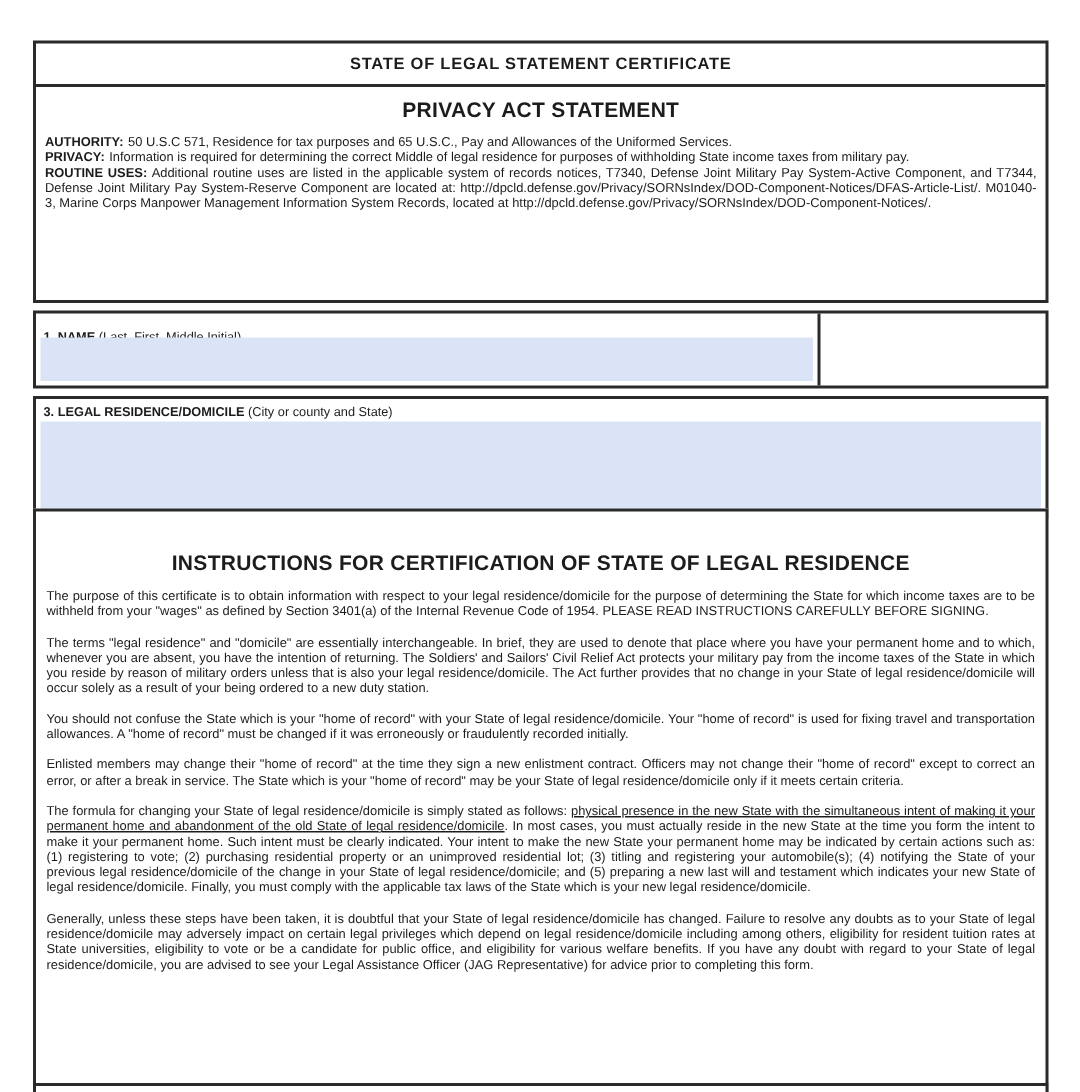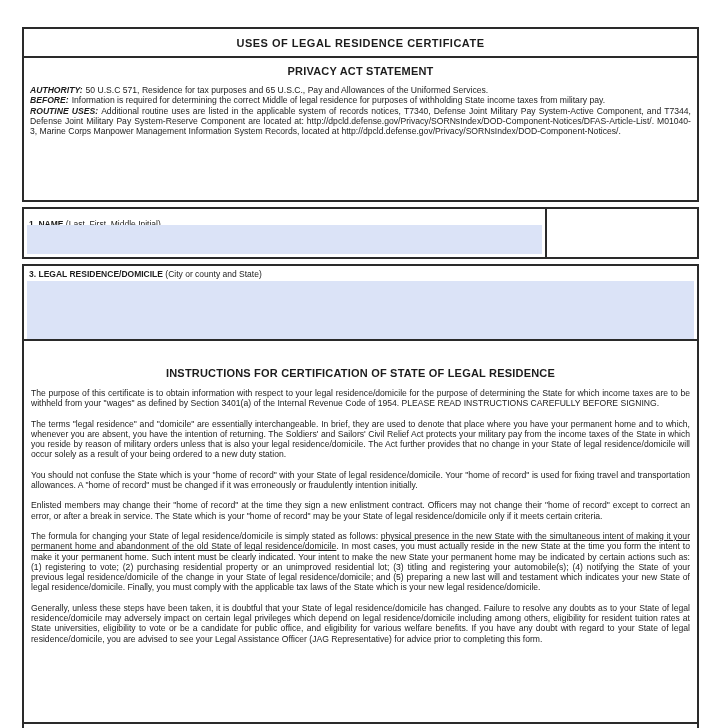--- a/index.html
+++ b/index.html
@@ -24,33 +24,33 @@
   .box-header { top: 27px; height: 175px; }
   .title-row {
     height: 27px;
     border-bottom: 2px solid #2a2a2a;
     display: flex; align-items: center; justify-content: center;
     font-size: 11px; font-weight: bold; letter-spacing: 0.5px;
   }
   .sec-head {
     text-align: center;
     font-weight: bold;
-    font-size: 11px;
+    font-size: 14px;
     letter-spacing: 0.2px;
     margin: 7px 0 8px 0;
   }
   .pv-body { padding: 0 6px; }
   .pv-item {
     margin: 0;
     font-size: 8.6px;
     line-height: 10.3px;
     text-align: justify;
     overflow-wrap: break-word;
   }
-  .pv-label { margin-right: 3px; font-style: italic; }
+  .pv-label { margin-right: 3px; }
   
   .box-row1 { top: 207px; height: 52px; display: flex; }
   .cell { position: relative; box-sizing: border-box; padding: 10px 5px; }
   .cell-name { width: 523px; border-right: 2px solid #2a2a2a; }
   .cell-dod  { flex: 1; }
   .field-label { font-size: 8.5px; line-height: 11px; white-space: nowrap; }
   .hint { font-weight: normal; }
   .input-fill { position: absolute; background: #dbe3f7; font-size: 9px; padding: 1px 3px; box-sizing: border-box; }
   .input-name { left: 3px; right: 3px; top: 16px; bottom: 3px; }
   .input-dod  { left: 4px; right: 5px; top: 20px; height: 21px; }
@@ -69,46 +69,46 @@
   .ul { text-decoration: underline; }
   
   .box-next { top: 722px; height: 16px; }
 </style>
 </head>
 <body>
 
 <div>
 
   <section class="box box-header">
-    <div class="title-row">USES OF LEGAL RESIDENCE CERTIFICATE</div>
+    <div class="title-row">STATE OF LEGAL STATEMENT CERTIFICATE</div>
     <div class="sec-head">PRIVACY ACT STATEMENT</div>
     <div class="pv-body">
       <p class="pv-item"><b class="pv-label">AUTHORITY:</b><span>50 U.S.C 571, Residence for tax purposes and 65 U.S.C., Pay and Allowances of the Uniformed Services.</span></p>
-      <p class="pv-item"><b class="pv-label">BEFORE:</b><span>Information is required for determining the correct Middle of legal residence for purposes of withholding State income taxes from military pay.</span></p>
+      <p class="pv-item"><b class="pv-label">PRIVACY:</b><span>Information is required for determining the correct Middle of legal residence for purposes of withholding State income taxes from military pay.</span></p>
       <p class="pv-item"><b class="pv-label">ROUTINE USES:</b><span>Additional routine uses are listed in the applicable system of records notices, T7340, Defense Joint Military Pay System-Active Component, and T7344, Defense Joint Military Pay System-Reserve Component are located at: http://dpcld.defense.gov/Privacy/SORNsIndex/DOD-Component-Notices/DFAS-Article-List/.  M01040-3, Marine Corps Manpower Management Information System Records, located at http://dpcld.defense.gov/Privacy/SORNsIndex/DOD-Component-Notices/.</span></p>
     </div>
   </section>
 
   <section class="box box-row1">
     <div class="cell cell-name">
       <div class="field-label"><b>1. NAME</b> <span class="hint">(Last, First, Middle Initial)</span></div>
       <div class="input-fill input-name"></div>
     </div>
   </section>
 
   <section class="box box-row2">
     <div class="field-label"><b>3. LEGAL RESIDENCE/DOMICILE</b> <span class="hint">(City or county and State)</span></div>
     <div class="input-fill input-res"></div>
   </section>
 
   <section class="box box-instructions">
     <div class="sec-head">INSTRUCTIONS FOR CERTIFICATION OF STATE OF LEGAL RESIDENCE</div>
     <p class="instr-p">The purpose of this certificate is to obtain information with respect to your legal residence/domicile for the purpose of determining the State for which income taxes are to be withheld from your "wages" as defined by Section 3401(a) of the Internal Revenue Code of 1954. PLEASE READ INSTRUCTIONS CAREFULLY BEFORE SIGNING.</p>
     <p class="instr-p">The terms "legal residence" and "domicile" are essentially interchangeable. In brief, they are used to denote that place where you have your permanent home and to which, whenever you are absent, you have the intention of returning. The Soldiers' and Sailors' Civil Relief Act protects your military pay from the income taxes of the State in which you reside by reason of military orders unless that is also your legal residence/domicile. The Act further provides that no change in your State of legal residence/domicile will occur solely as a result of your being ordered to a new duty station.</p>
-    <p class="instr-p">You should not confuse the State which is your "home of record" with your State of legal residence/domicile. Your "home of record" is used for fixing travel and transportation allowances. A "home of record" must be changed if it was erroneously or fraudulently intention initially.</p>
+    <p class="instr-p">You should not confuse the State which is your "home of record" with your State of legal residence/domicile. Your "home of record" is used for fixing travel and transportation allowances. A "home of record" must be changed if it was erroneously or fraudulently recorded initially.</p>
     <p class="instr-p">Enlisted members may change their "home of record" at the time they sign a new enlistment contract. Officers may not change their "home of record" except to correct an error, or after a break in service. The State which is your "home of record" may be your State of legal residence/domicile only if it meets certain criteria.</p>
     <p class="instr-p"><span>The formula for changing your State of legal residence/domicile is simply stated as follows: </span><span class="ul">physical presence in the new State with the simultaneous intent of making it your permanent home and abandonment of the old State of legal residence/domicile</span><span>.  In most cases, you must actually reside in the new State at the time you form the intent to make it your permanent home.  Such intent must be clearly indicated.  Your intent to make the new State your permanent home may be indicated by certain actions such as: (1) registering to vote; (2) purchasing residential property or an unimproved residential lot; (3) titling and registering your automobile(s); (4) notifying the State of your previous legal residence/domicile of the change in your State of legal residence/domicile; and (5) preparing a new last will and testament which indicates your new State of legal residence/domicile.  Finally, you must comply with the applicable tax laws of the State which is your new legal residence/domicile.</span></p>
     <p class="instr-p">Generally, unless these steps have been taken, it is doubtful that your State of legal residence/domicile has changed. Failure to resolve any doubts as to your State of legal residence/domicile may adversely impact on certain legal privileges which depend on legal residence/domicile including among others, eligibility for resident tuition rates at State universities, eligibility to vote or be a candidate for public office, and eligibility for various welfare benefits. If you have any doubt with regard to your State of legal residence/domicile, you are advised to see your Legal Assistance Officer (JAG Representative) for advice prior to completing this form.</p>
   </section>
 
   <section class="box box-next"></section>
 
 </div>
 
 </body></html>

